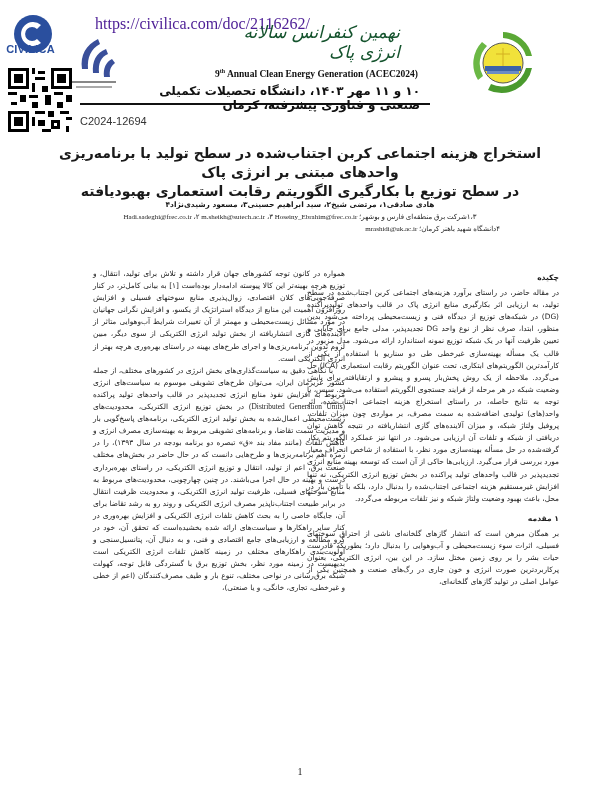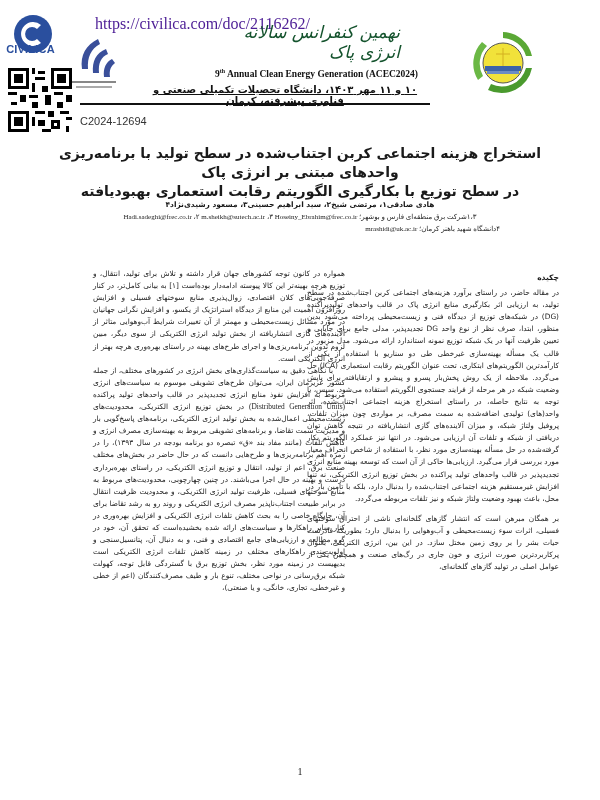--- a/index.html
+++ b/index.html
@@ -13,22 +13,22 @@
               font-weight:bold; font-size:11px; color:#2a4f9e; letter-spacing:0.2px; }
   .url { left:87px; top:15px; font-family:"Liberation Serif", serif; font-size:16px; color:#4c1d95;margin-left:8px; }
   .qr { left:8px; top:68px; width:64px; height:64px; }
   .doc-code { left:80px; top:115px; font-family:"Liberation Sans", sans-serif; font-size:11px; color:#333; }
   .uni-logo { left:68px; top:35px; width:52px; height:58px; }
   .conf-fa { left:220px; top:22px; width:180px; text-align:right; direction:rtl;
              font-family:"DejaVu Serif", serif; font-style:italic; font-size:17px; color:#14532d; }
   .conf-en { left:188px; top:68px; width:230px; text-align:right;
              font-family:"Liberation Serif", serif; font-weight:bold; font-size:9.5px; color:#111; }
   .conf-en sup { font-size:6px; }
-  .conf-sub { left:150px; top:84px; width:270px; text-align:center; direction:rtl;
-              font-family:"DejaVu Sans", sans-serif; font-weight:bold; font-size:10px; color:#111;text-decoration:underline; }
+  .conf-sub { left:150px; top:84px; width:270px; text-align:right; direction:rtl;
+              font-family:"DejaVu Sans", sans-serif; font-weight:bold; font-size:12px; color:#111; }
   .hr-top { left:80px; top:103px; width:350px; height:2px; background:#111; }
   .ace-logo { left:468px; top:28px; width:70px; height:70px; }
 
   
   .title { left:40px; top:144px; width:520px; text-align:center; direction:rtl;
            font-family:"DejaVu Sans", sans-serif; font-weight:bold; font-size:14px; line-height:19px; }
   .authors { left:60px; top:200px; width:480px; text-align:center; direction:rtl;
              font-weight:bold; font-size:7.5px; }
   .affil1 { left:40px; top:213px; width:520px; text-align:center; direction:rtl;
             font-family:"Liberation Serif", serif; font-size:7px; color:#222; }
@@ -126,20 +126,21 @@
   <div>در سطح توزیع با بکارگیری الگوریتم رقابت استعماری بهبودیافته</div>
 </div>
 <div class="abs authors">هادی صادقی۱، مرتضی شیخ۲، سید ابراهیم حسینی۳، مسعود رشیدی‌نژاد۴</div>
 <div class="abs affil1">۱،۳شرکت برق منطقه‌ای فارس و بوشهر؛ Hadi.sadeghi@frec.co.ir ،۲ m.sheikh@sutech.ac.ir ،۳ Hoseiny_Ebrahim@frec.co.ir</div>
 <div class="abs affil2">۴دانشگاه شهید باهنر کرمان؛ mrashidi@uk.ac.ir</div>
 
 <div class="abs col col-right">
   <p class="sec-head">چکیده</p>
   <p>در مقاله حاضر، در راستای برآورد هزینه‌های اجتماعی کربن اجتناب‌شده در سطح تولید، به ارزیابی اثر بکارگیری منابع انرژی پاک در قالب واحدهای تولیدپراکنده (DG) در شبکه‌های توزیع از دیدگاه فنی و زیست‌محیطی پرداخته می‌شود بدین منظور، ابتدا، صرف نظر از نوع واحد DG تجدیدپذیر، مدلی جامع برای جایابی و تعیین ظرفیت آنها در یک شبکه توزیع نمونه استاندارد ارائه می‌شود. مدل مزبور در قالب یک مسأله بهینه‌سازی غیرخطی طی دو سناریو با استفاده از یکی از کارآمدترین الگوریتم‌های ابتکاری، تحت عنوان الگوریتم رقابت استعماری (ICA) حل می‌گردد. ملاحظه از یک روش پخش‌بار پسرو و پیشرو و ارتقایافته برای پایش وضعیت شبکه در هر مرحله از فرایند جستجوی الگوریتم استفاده می‌شود. سپس، با توجه به نتایج حاصله، در راستای استخراج هزینه اجتماعی اجتناب‌شده، اثر واحد(های) تولیدی اضافه‌شده به سمت مصرف، بر مواردی چون میزان تلفات، پروفیل ولتاژ شبکه، و میزان آلاینده‌های گازی انتشاریافته در نتیجه کاهش توان دریافتی از شبکه و تلفات آن ارزیابی می‌شود. در انتها نیز عملکرد الگوریتم بکار گرفته‌شده در حل مسأله بهینه‌سازی مورد نظر، با استفاده از شاخص انحراف معیار مورد بررسی قرار می‌گیرد. ارزیابی‌ها حاکی از آن است که توسعه بهینه منابع انرژی تجدیدپذیر در قالب واحدهای تولید پراکنده در بخش توزیع انرژی الکتریکی، نه تنها افزایش غیرمستقیم هزینه اجتماعی اجتناب‌شده را بدنبال دارد، بلکه با تامین بار در محل، باعث بهبود وضعیت ولتاژ شبکه و نیز تلفات مربوطه می‌گردد.</p>
   <div class="gap"></div>
+  <p class="sec-head">۱ مقدمه</p>
   <p>بر همگان مبرهن است که انتشار گازهای گلخانه‌ای ناشی از احتراق سوختهای فسیلی، اثرات سوء زیست‌محیطی و آب‌وهوایی را بدنبال دارد؛ بطوریکه قادرست حیات بشر را بر روی زمین مختل سازد. در این بین، انرژی الکتریکی، بعنوان پرکاربردترین صورت انرژی و خون جاری در رگ‌های صنعت و همچنین یکی از عوامل اصلی در تولید گازهای گلخانه‌ای،</p>
 </div>
 
 <div class="abs col col-left">
   <p>همواره در کانون توجه کشورهای جهان قرار داشته و تلاش برای تولید، انتقال، و توزیع هرچه بهینه‌تر این کالا پیوسته ادامه‌دار بوده‌است [۱] به بیانی کامل‌تر، در کنار صرفه‌جویی‌های کلان اقتصادی، زوال‌پذیری منابع سوختهای فسیلی و افزایش روزافزون اهمیت این منابع از دیدگاه استراتژیک از یکسو، و افزایش نگرانی جهانیان در مورد مسائل زیست‌محیطی و مهمتر از آن تغییرات شرایط آب‌وهوایی متاثر از آلاینده‌های گازی انتشاریافته از بخش تولید انرژی الکتریکی از سوی دیگر، مبین لزوم تدوین برنامه‌ریزی‌ها و اجرای طرح‌های بهینه در راستای بهره‌وری هرچه بهتر از انرژی الکتریکی است.</p>
   <p class="indent"><span>با نگاهی دقیق به سیاست‌گذاری‌های بخش انرژی در کشورهای مختلف، از جمله کشور عزیزمان ایران، می‌توان طرح‌های تشویقی موسوم به سیاست‌های انرژی مربوط به افزایش نفوذ منابع انرژی تجدیدپذیر در قالب واحدهای تولید پراکنده</span> <span class="ltr">(Distributed Generation Units)</span> <span>در بخش توزیع انرژی الکتریکی، محدودیت‌های زیست‌محیطی اعمال‌شده به بخش تولید انرژی الکتریکی، برنامه‌های پاسخ‌گویی بار و مدیریت سمت تقاضا، و برنامه‌های تشویقی مربوط به بهینه‌سازی مصرف انرژی و کاهش تلفات (مانند مفاد بند «ق» تبصره دو برنامه بودجه در سال ۱۳۹۳)، را در زمره اهم برنامه‌ریزی‌ها و طرح‌هایی دانست که در حال حاضر در بخش‌های مختلف صنعت برق، اعم از تولید، انتقال و توزیع انرژی الکتریکی، در راستای بهره‌برداری درست و بهینه در حال اجرا می‌باشند. در چنین چهارچوبی، محدودیت‌های مربوط به منابع سوختهای فسیلی، ظرفیت تولید انرژی الکتریکی، و محدودیت ظرفیت انتقال در برابر طبیعت اجتناب‌ناپذیر مصرف انرژی الکتریکی و روند رو به رشد تقاضا برای آن، جایگاه خاصی را به بحث کاهش تلفات انرژی الکتریکی و افزایش بهره‌وری در کنار سایر راهکارها و سیاست‌های ارائه شده بخشیده‌است که تحقق آن، خود در گرو مطالعه و ارزیابی‌های جامع اقتصادی و فنی، و به دنبال آن، پتانسیل‌سنجی و اولویت‌بندی راهکارهای مختلف در زمینه کاهش تلفات انرژی الکتریکی است بدیهیست در زمینه مورد نظر، بخش توزیع برق با گستردگی قابل توجه، کهولت شبکه برق‌رسانی در نواحی مختلف، تنوع بار و طیف مصرف‌کنندگان (اعم از خطی و غیرخطی، تجاری، خانگی، و یا صنعتی)،</span></p>
 </div>
 
 <div class="abs page-num">1</div>
 

